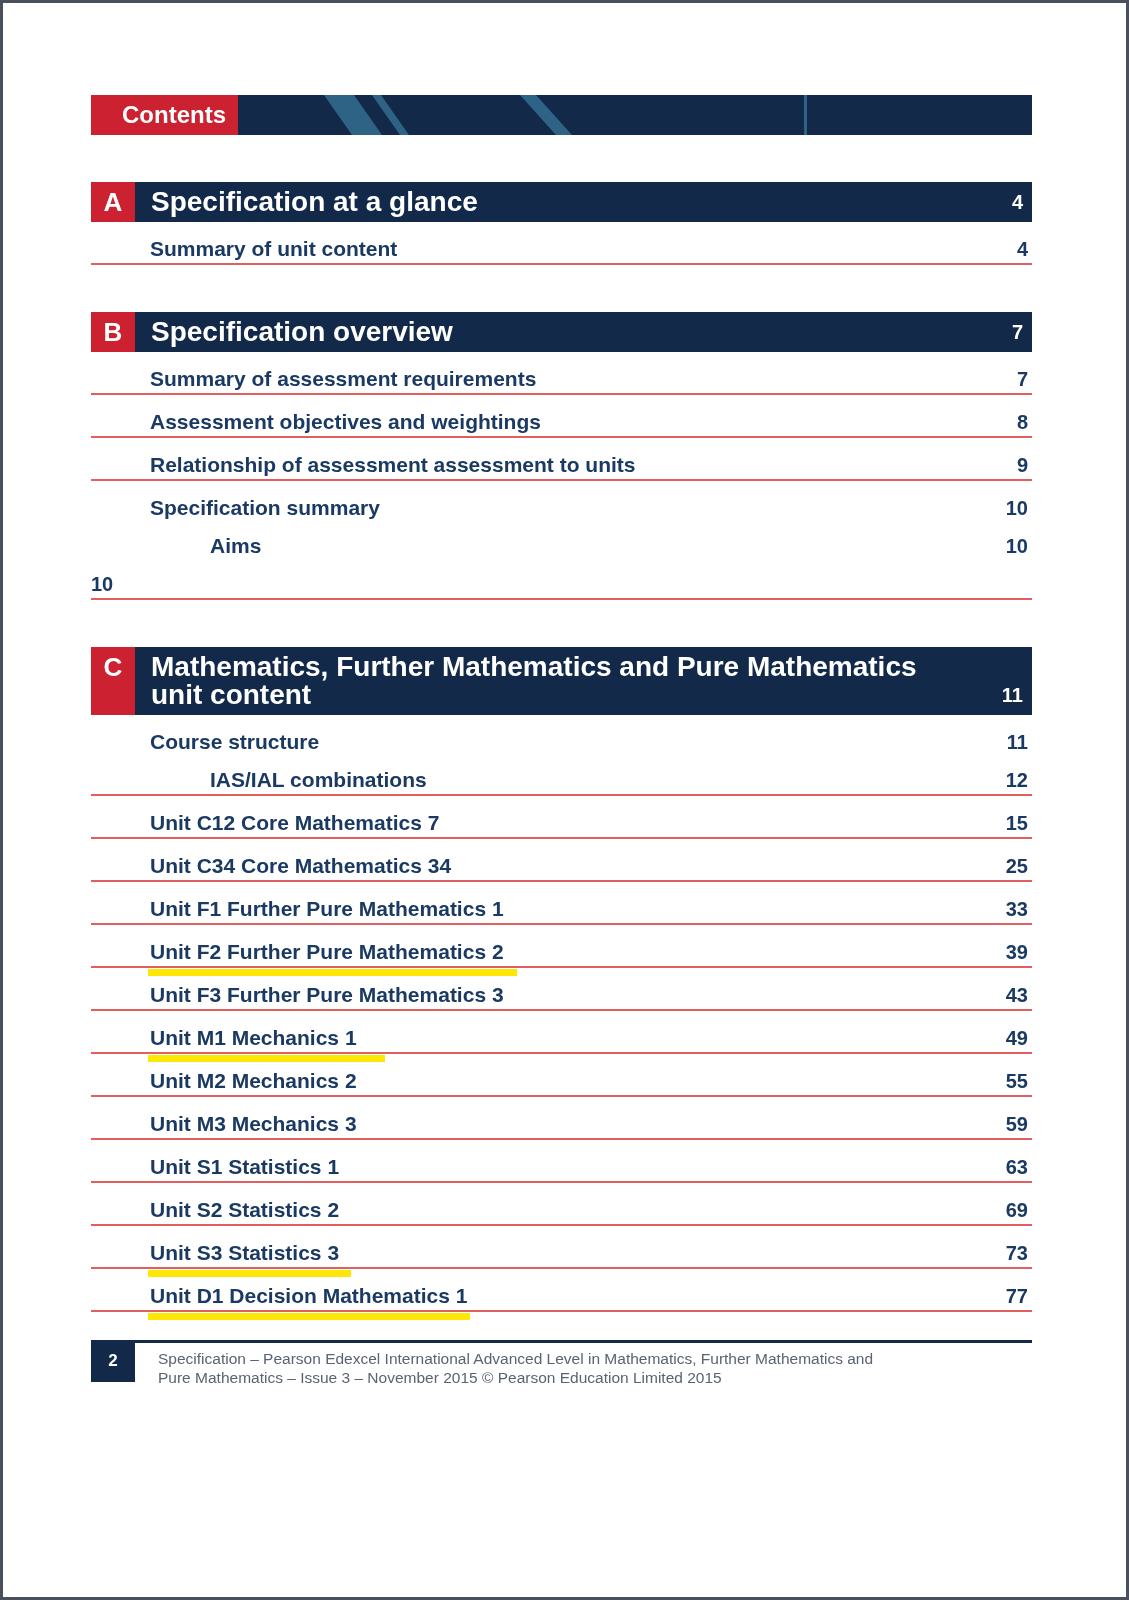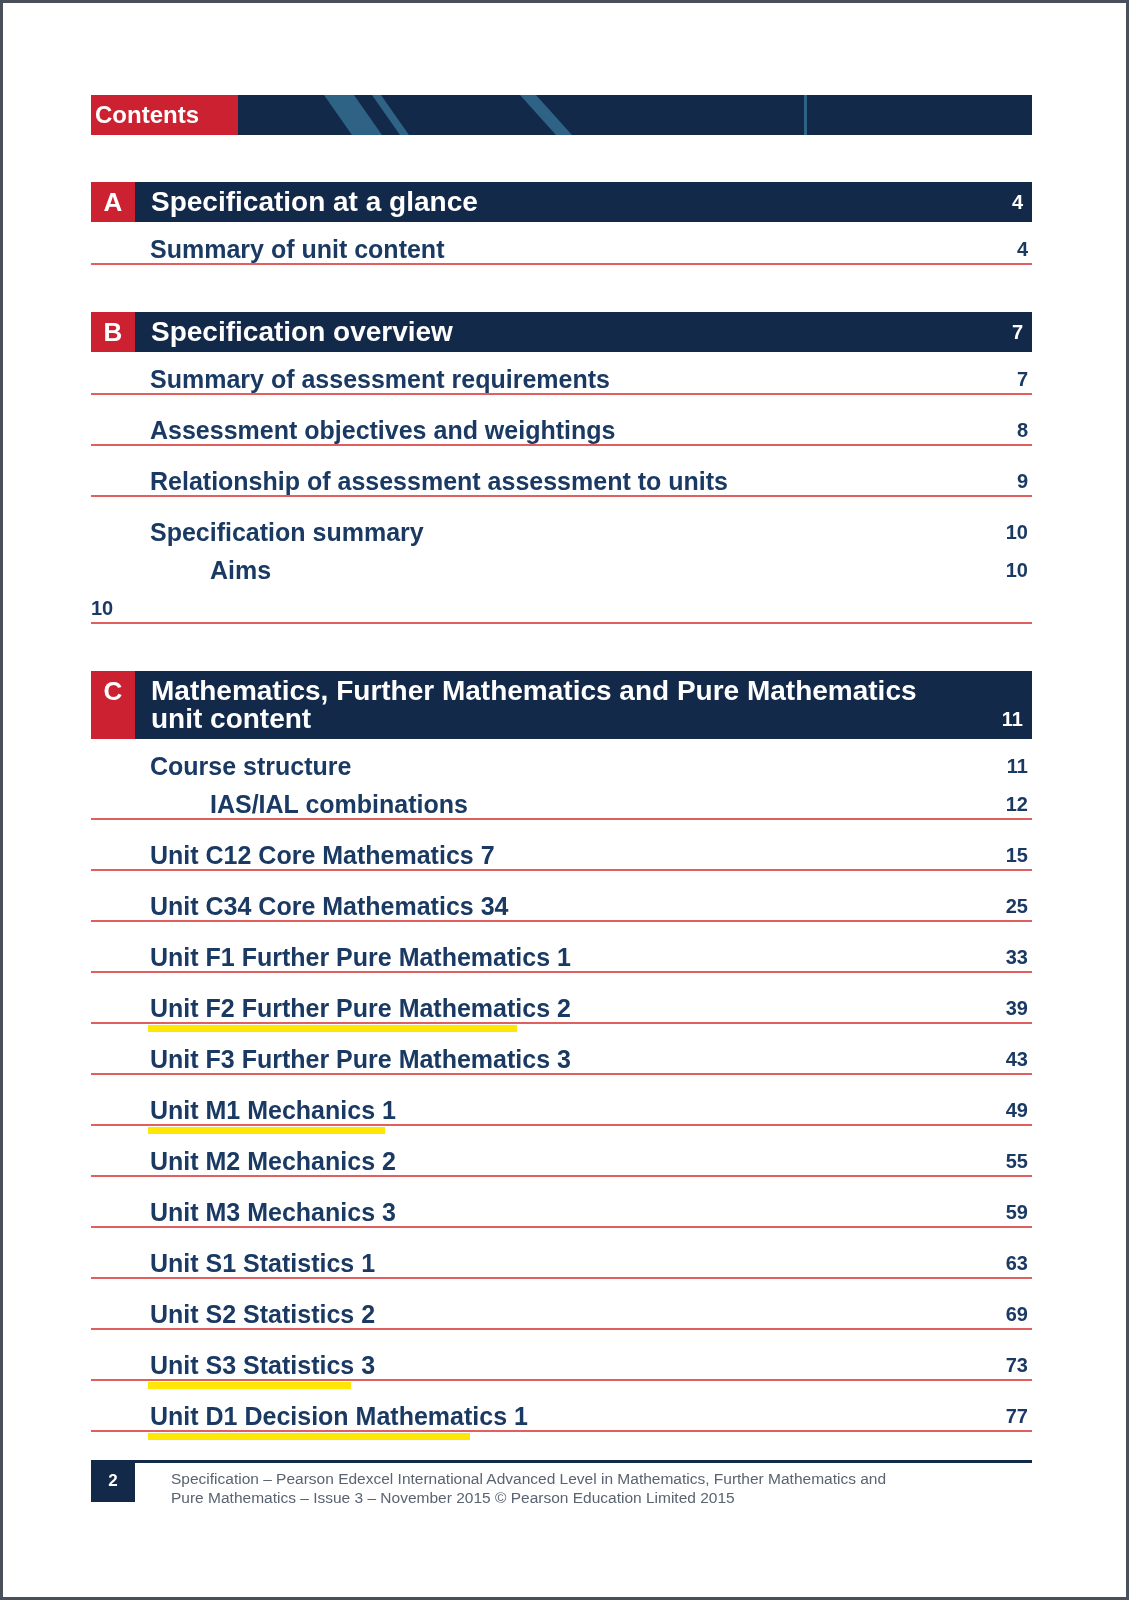--- a/index.html
+++ b/index.html
@@ -24,21 +24,21 @@
     display:flex;
   }
   .contents-tab{
     width:147px;
     background:#cc2130;
     color:#ffffff;
     font-size:24px;
     font-weight:bold;
     display:flex;
     align-items:center;
-    padding-left:4px;
+    padding-left:31px;
     box-sizing:border-box;
     flex:0 0 auto;
   }
   .banner-bar{
     flex:1 1 auto;
     background:#12294a;
     position:relative;
     overflow:hidden;
   }
   .stripe{
@@ -97,33 +97,33 @@
     align-self:flex-end;
     display:flex;
     align-items:flex-end;
     padding:0 9px 8px 0;
   }
   .section-bar.single{height:40px;}
   .section-bar.single .section-page{align-items:center;padding-bottom:0;align-self:center;}
   
   .toc-row{
     position:relative;
-    height:51px;
+    height:43px;
   }
   .toc-row.first{height:43px;}
   .toc-row.sub{height:38px;}
   .toc-row .rowline{
     position:absolute;
     left:0;right:0;bottom:4px;
     display:flex;
     justify-content:space-between;
     align-items:flex-end;
   }
   .toc-label{
-    font-size:25px;
+    font-size:21px;
     font-weight:bold;
     color:#1a3a64;
     line-height:24px;
     padding-left:59px;
   }
   .toc-row.sub .toc-label{padding-left:119px;}
   .toc-page{
     font-size:20px;
     font-weight:bold;
     color:#1a3a64;
@@ -163,25 +163,24 @@
     background:#12294a;
     color:#ffffff;
     font-size:17px;
     font-weight:bold;
     display:flex;
     align-items:center;
     justify-content:center;
     flex:0 0 auto;
   }
   .footer-text{
-    padding:9px 0 0 4px;
+    padding:9px 0 0 23px;
     font-size:15.5px;
     line-height:19px;
     color:#5a6370;
-    margin-left:32px;
   }
 </style>
 </head>
 <body>
 
 <div class="viewport">
   <div class="content">
 
     <div class="contents-banner">
       <div class="contents-tab">Contents</div>

